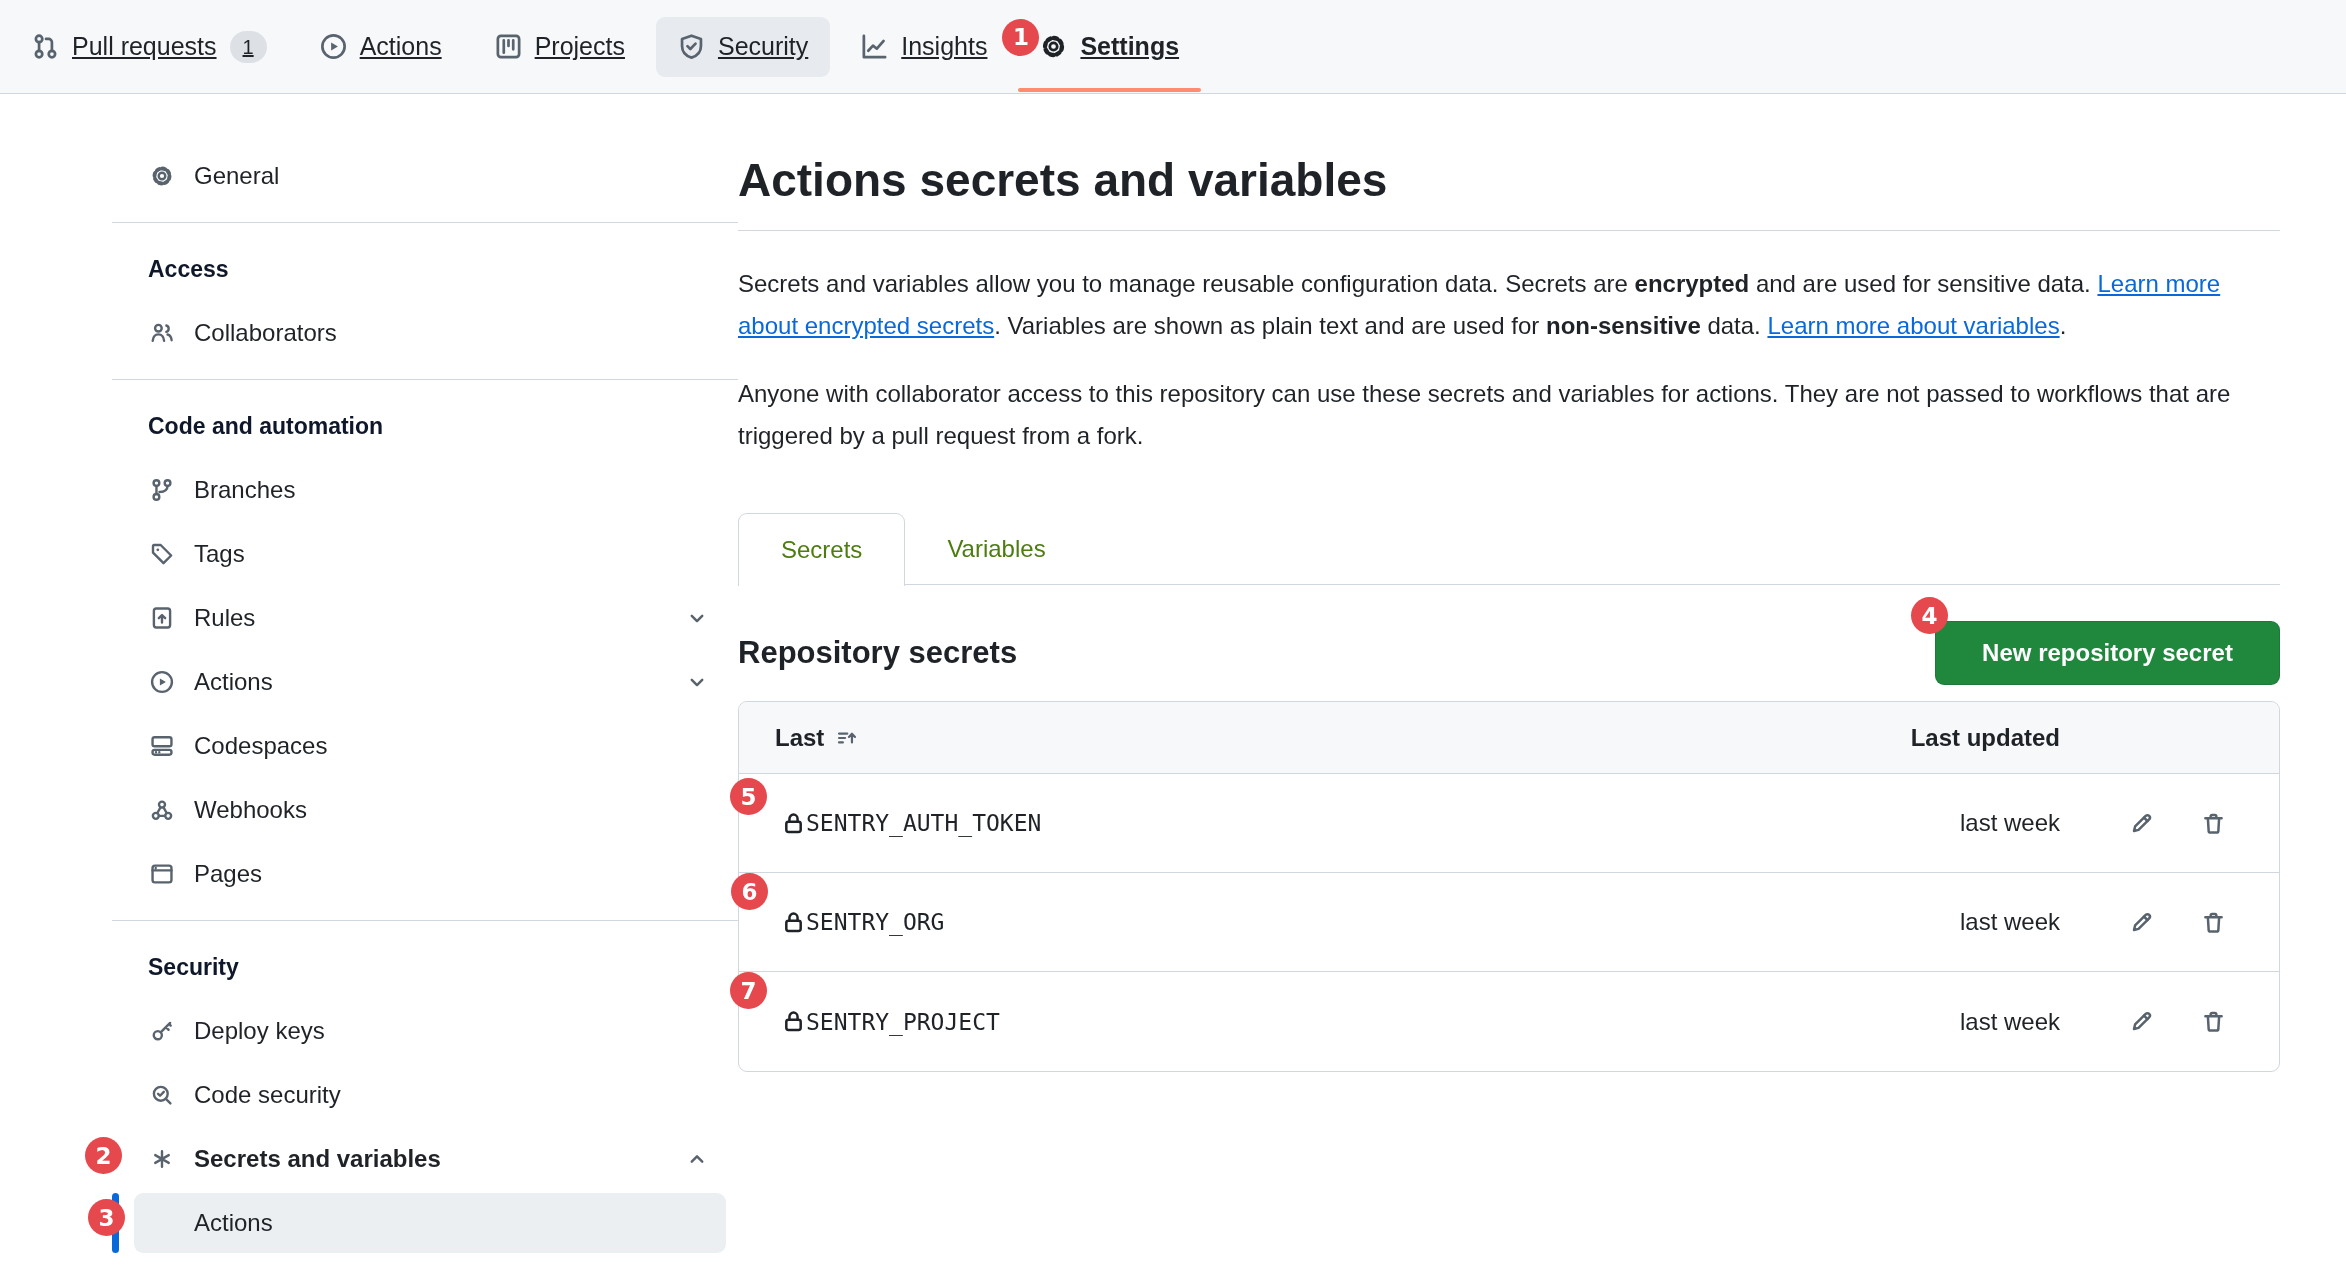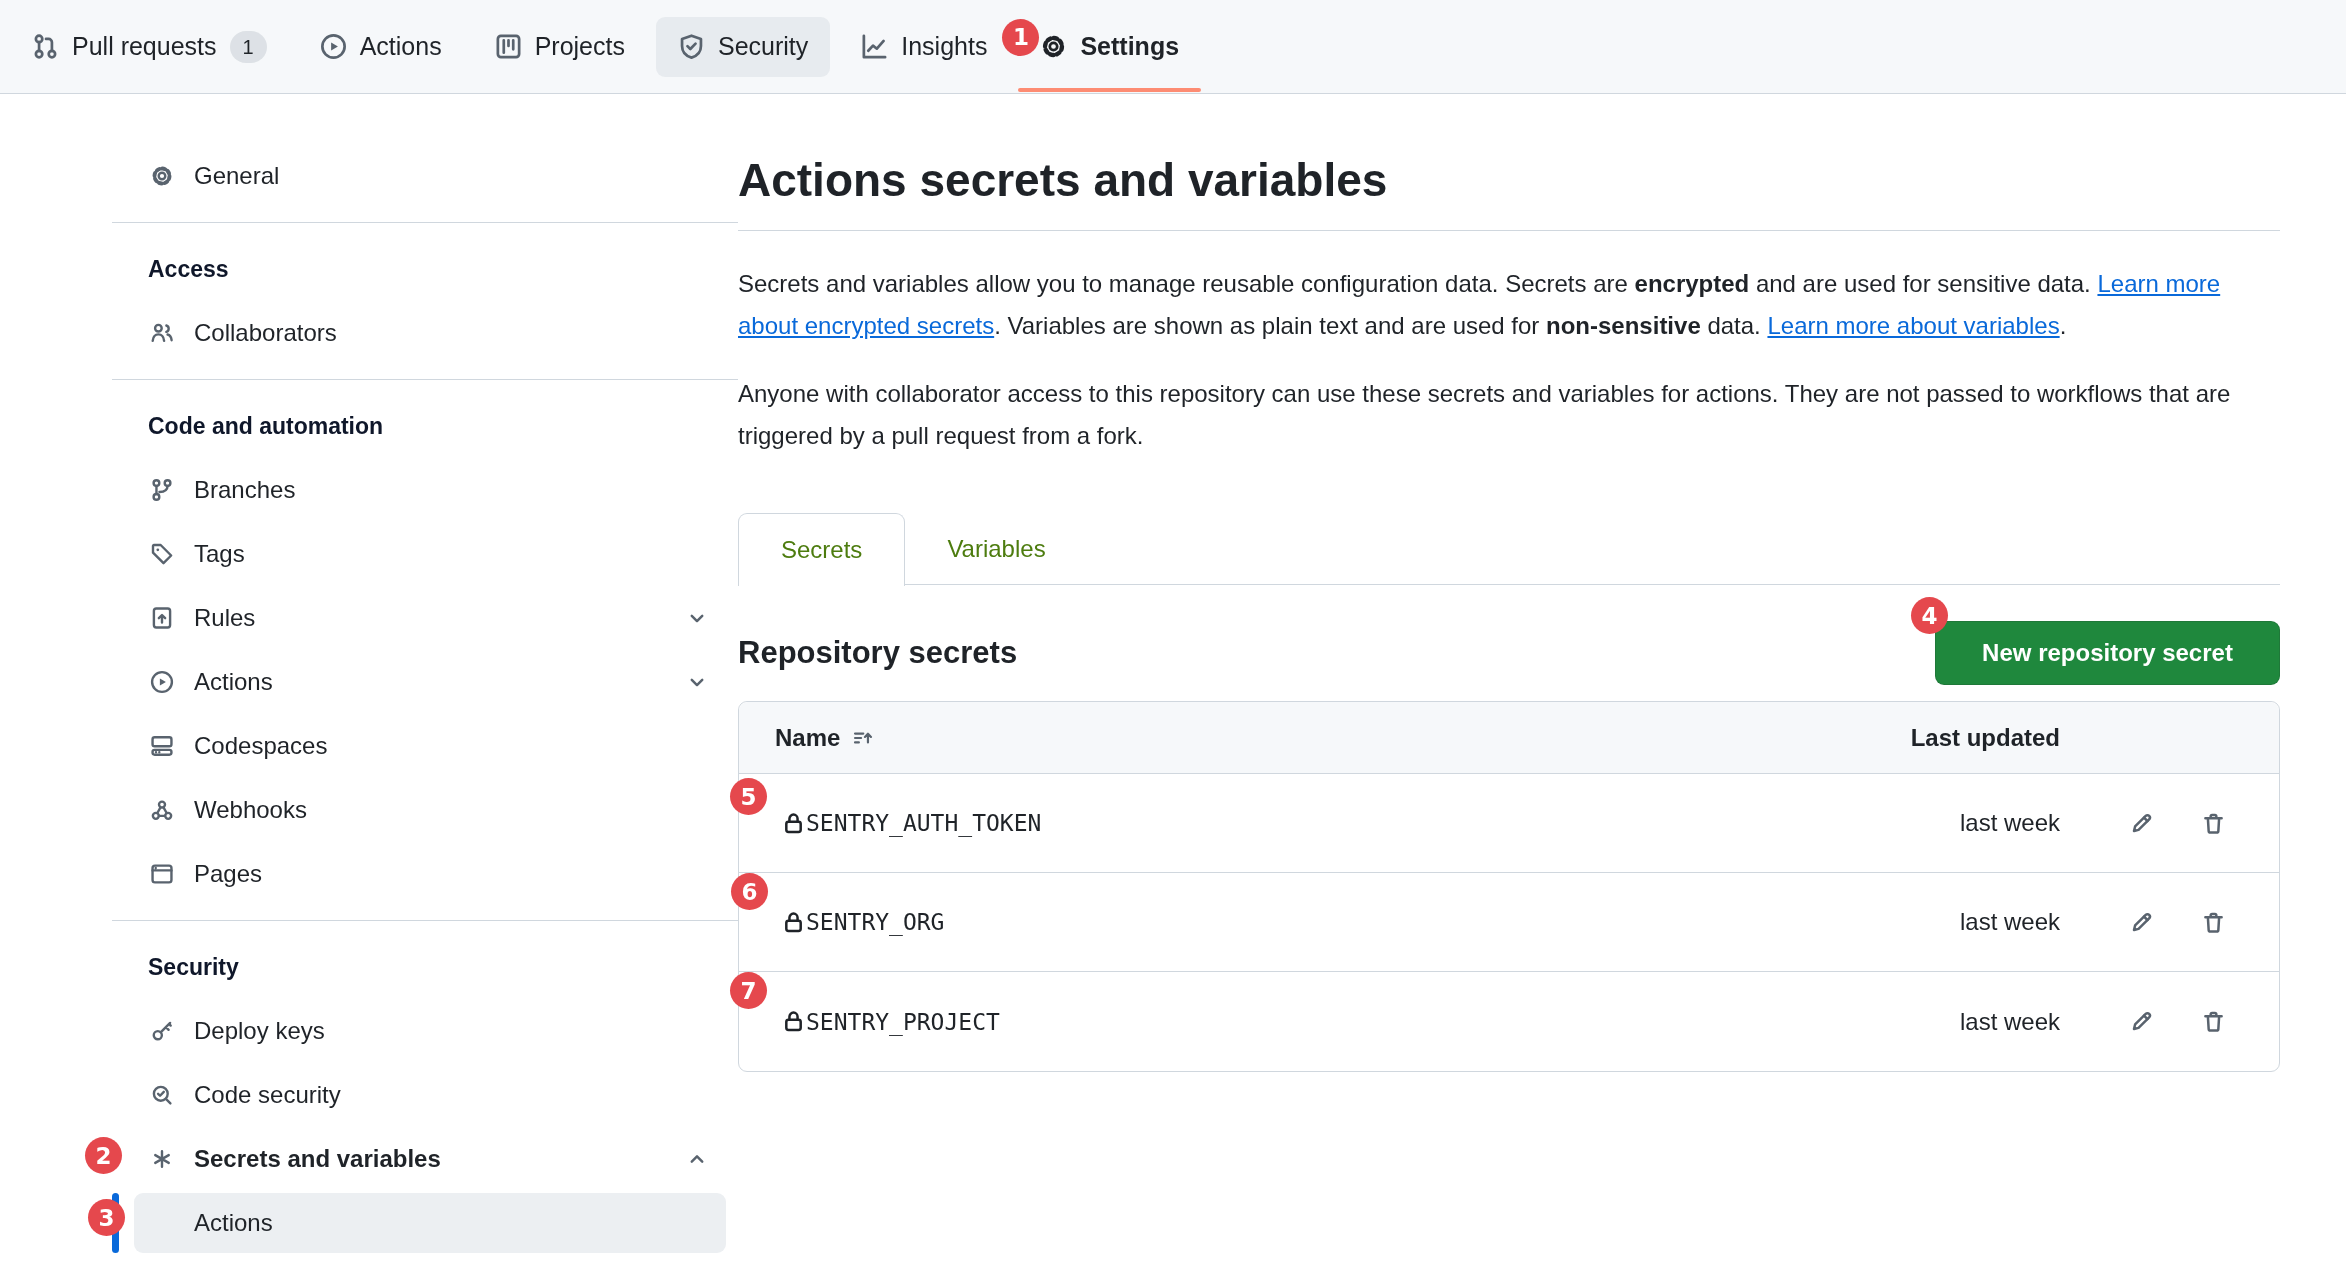--- a/index.html
+++ b/index.html
@@ -11,21 +11,21 @@
   .page { position:relative; width:2346px; height:1278px; }
 
   
   .topnav {
     height:94px; background:#f6f8fa; border-bottom:1px solid #d0d7de;
     display:flex; align-items:center; padding-left:10px; gap:9px;
   }
   .nav-item {
     position:relative; display:flex; align-items:center; gap:13px;
     padding:0 22px; height:60px; border-radius:9px; font-size:25px;
-    color:#1f2328; cursor:pointer; white-space:nowrap;
+    color:#1f2328; cursor:pointer; white-space:nowrap;text-decoration:underline;
   }
   .nav-item .ico { color:#59636e; }
   .nav-item.pill { background:rgba(175,184,193,0.2); }
   .nav-item.active { font-weight:700; }
   .nav-item.active .ico { color:#1f2328; }
   .nav-item.active::after {
     content:""; position:absolute; left:0; right:0; bottom:-15px;
     height:4px; background:#fd8c73; border-radius:3px;
   }
   .counter {
@@ -381,21 +381,21 @@
         <h2 class="repo-secrets-h">Repository secrets</h2>
         <button class="btn-primary">
           <span class="badge" style="left:-25px; top:-25px;">4</span>
           <span>New repository secret</span>
         </button>
       </div>
 
       <div class="gh-table">
         <div class="thead">
           <div class="th-name">
-            <span>Name</span>
+            <span>Last</span>
             <span class="ico">
               <svg width="22" height="22" viewBox="0 0 16 16" fill="none" stroke="currentColor" stroke-width="1.6" stroke-linecap="round" stroke-linejoin="round">
                   <path d="M2.2 4.8h6M2.2 8h4.4M2.2 11.2h2.8"></path>
                   <path d="M11.6 11.2V5M9.4 7.2l2.2-2.3 2.2 2.3"></path>
                 </svg>
             </span>
           </div>
           <div class="cell-updated">Last updated</div>
           <div class="cell-actions"></div>
         </div>

